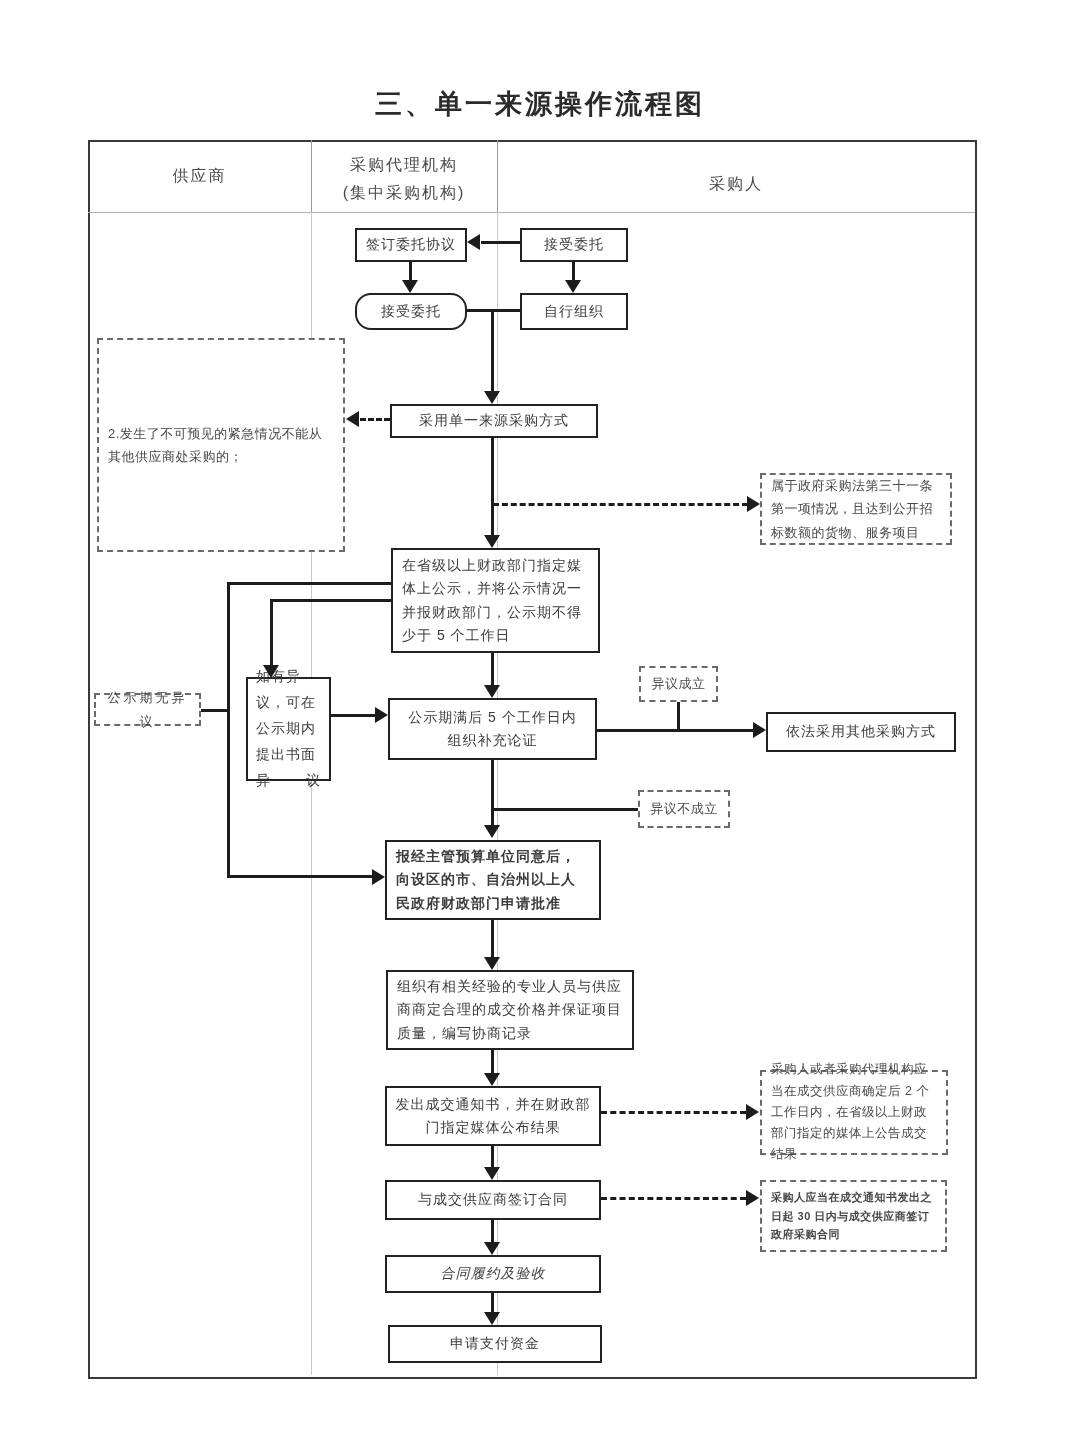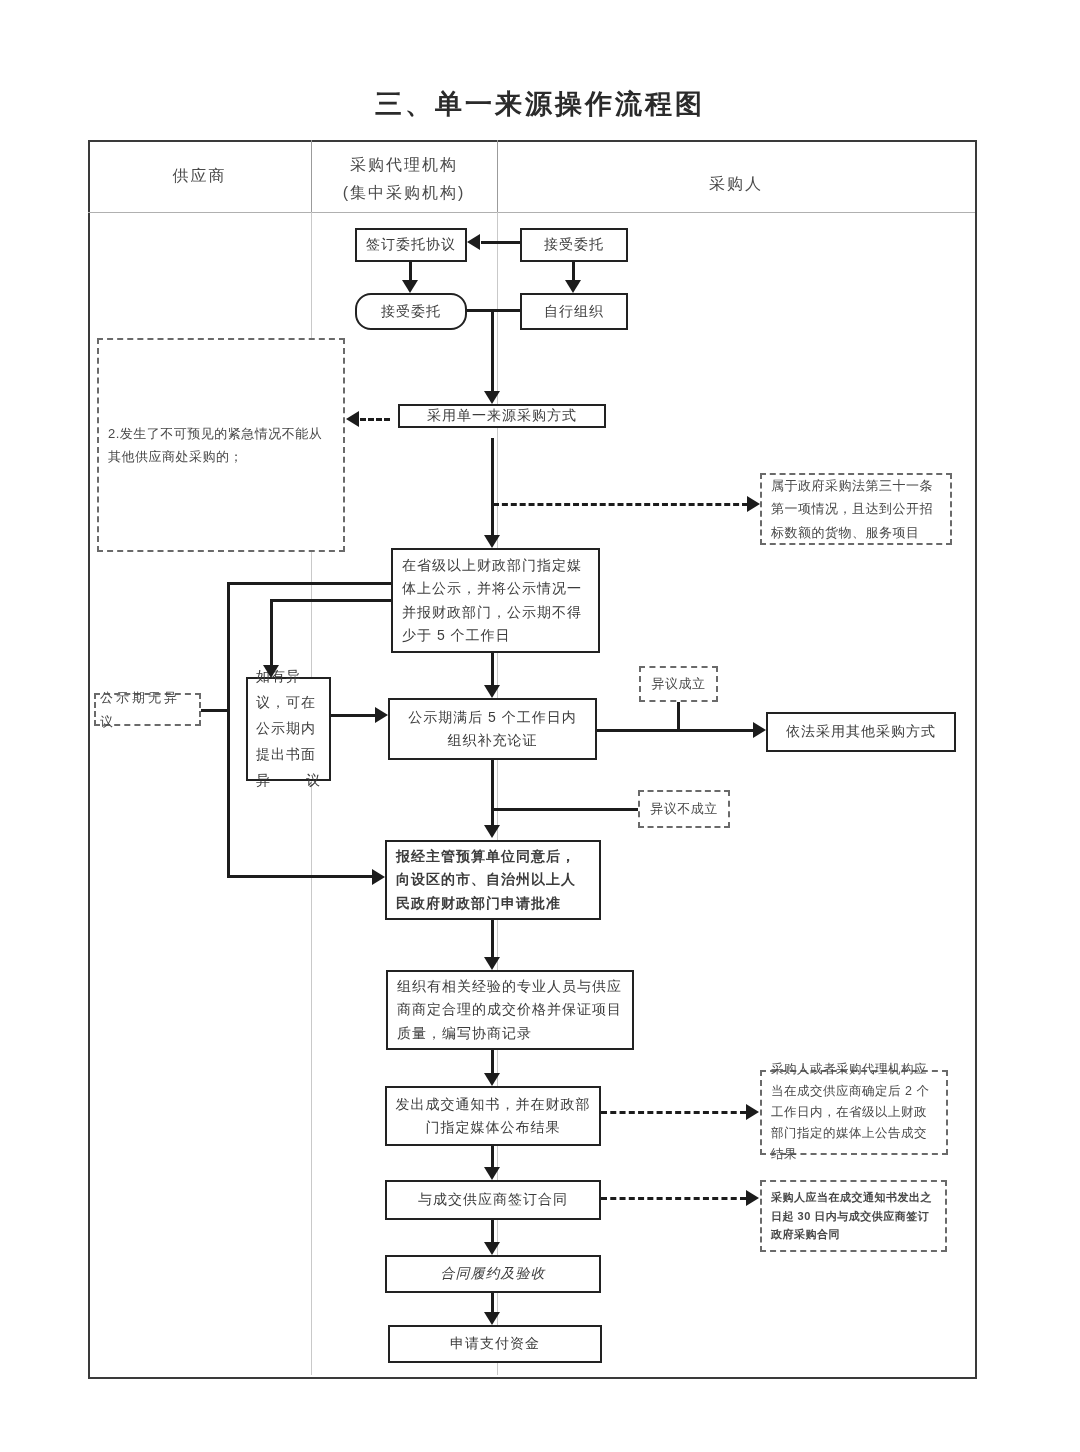--- a/index.html
+++ b/index.html
@@ -30,21 +30,21 @@
     box-sizing:border-box;text-align:center;
   }
   .node.left-text{justify-content:flex-start;text-align:left;padding:2px 9px;}
   
   .dnode{
     position:absolute;background:#fff;border:2px dashed #6a6a6a;
     box-sizing:border-box;font-size:13px;line-height:1.8;color:#484848;
     display:flex;flex-direction:column;justify-content:center;padding:6px 9px;
     letter-spacing:0.5px;
   }
-  .dnode.center{align-items:center;padding:2px 4px;}
+  .dnode.center{align-items:center;text-align:center;padding:2px 4px;}
   
   .ln{position:absolute;background:#1c1c1c;}
   .dln{position:absolute;height:0;border-top:3px dashed #1c1c1c;}
   .ah{position:absolute;width:0;height:0;}
   .ah.down{border-left:8px solid transparent;border-right:8px solid transparent;border-top:13px solid #1c1c1c;}
   .ah.right{border-top:8px solid transparent;border-bottom:8px solid transparent;border-left:13px solid #1c1c1c;}
   .ah.left{border-top:8px solid transparent;border-bottom:8px solid transparent;border-right:13px solid #1c1c1c;}
   .just{text-align:justify;text-align-last:justify;}
 </style>
 </head>
@@ -61,21 +61,21 @@
 
 <div class="lane-label" style="left:88px;top:166px;width:223px;">供应商</div>
 <div class="lane-label" style="left:311px;top:155px;width:186px;">采购代理机构</div>
 <div class="lane-label" style="left:311px;top:183px;width:186px;">(集中采购机构)</div>
 <div class="lane-label" style="left:497px;top:174px;width:478px;">采购人</div>
 
 <div class="node" style="left:355px;top:228px;width:112px;height:34px;">签订委托协议</div>
 <div class="node" style="left:520px;top:228px;width:108px;height:34px;">接受委托</div>
 <div class="node" style="left:355px;top:293px;width:112px;height:37px;border-radius:16px;">接受委托</div>
 <div class="node" style="left:520px;top:293px;width:108px;height:37px;">自行组织</div>
-<div class="node" style="left:398px;top:404px;width:208px;height:24px;">采用单一来源采购方式</div>
+<div class="node" style="left:390px;top:404px;width:208px;height:34px;">采用单一来源采购方式</div>
 <div class="node left-text" style="left:391px;top:548px;width:209px;height:105px;">在省级以上财政部门指定媒体上公示，并将公示情况一并报财政部门，公示期不得少于 5 个工作日</div>
 <div class="node left-text just" style="left:246px;top:677px;width:85px;height:104px;line-height:1.85;padding:6px 8px;">如有异议，可在公示期内提出书面异议</div>
 <div class="node" style="left:388px;top:698px;width:209px;height:62px;padding:0 12px;">公示期满后 5 个工作日内组织补充论证</div>
 <div class="node" style="left:766px;top:712px;width:190px;height:40px;">依法采用其他采购方式</div>
 <div class="node left-text" style="left:385px;top:840px;width:216px;height:80px;font-weight:bold;">报经主管预算单位同意后，向设区的市、自治州以上人民政府财政部门申请批准</div>
 <div class="node left-text" style="left:386px;top:970px;width:248px;height:80px;">组织有相关经验的专业人员与供应商商定合理的成交价格并保证项目质量，编写协商记录</div>
 <div class="node" style="left:385px;top:1086px;width:216px;height:60px;padding:0 8px;">发出成交通知书，并在财政部门指定媒体公布结果</div>
 <div class="node" style="left:385px;top:1180px;width:216px;height:40px;">与成交供应商签订合同</div>
 <div class="node" style="left:385px;top:1255px;width:216px;height:38px;font-style:italic;">合同履约及验收</div>
 <div class="node" style="left:388px;top:1325px;width:214px;height:38px;">申请支付资金</div>

